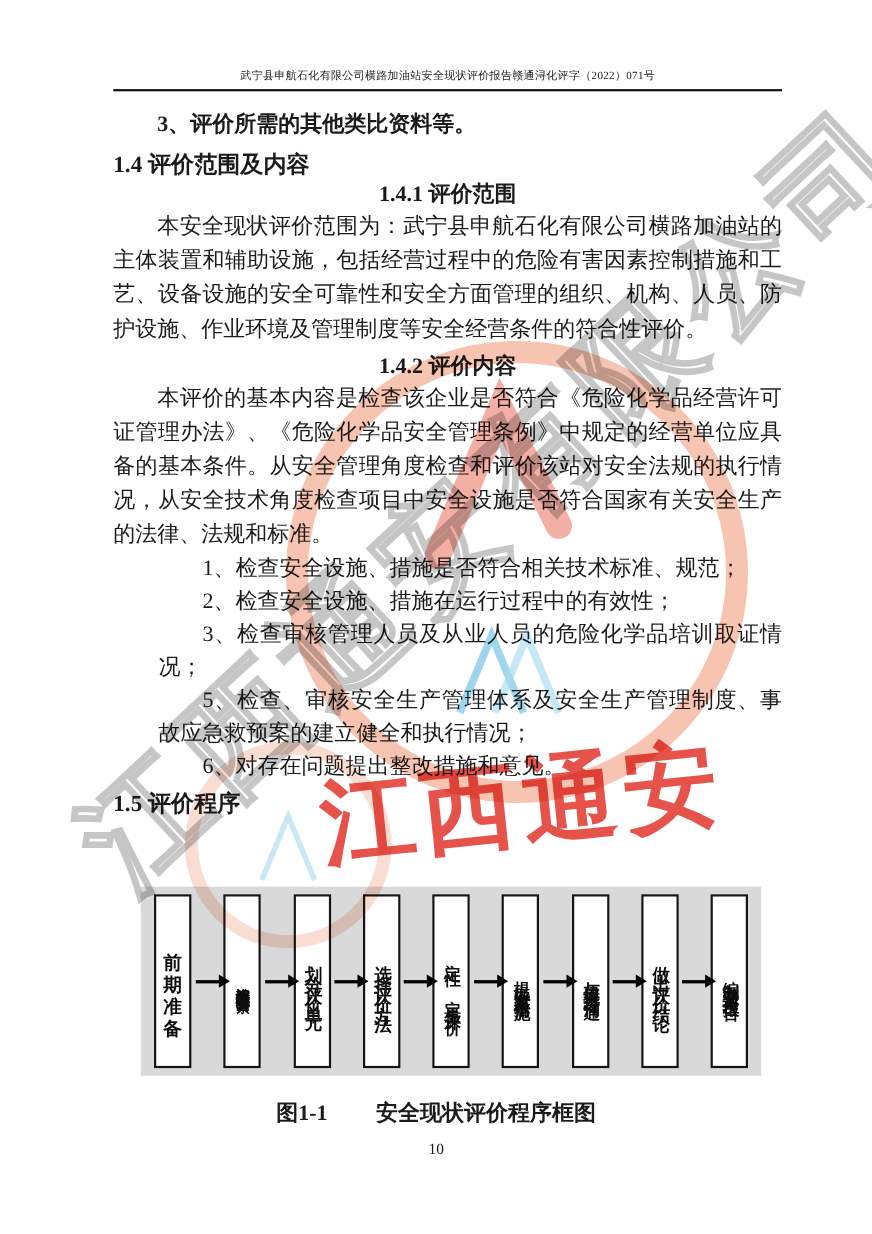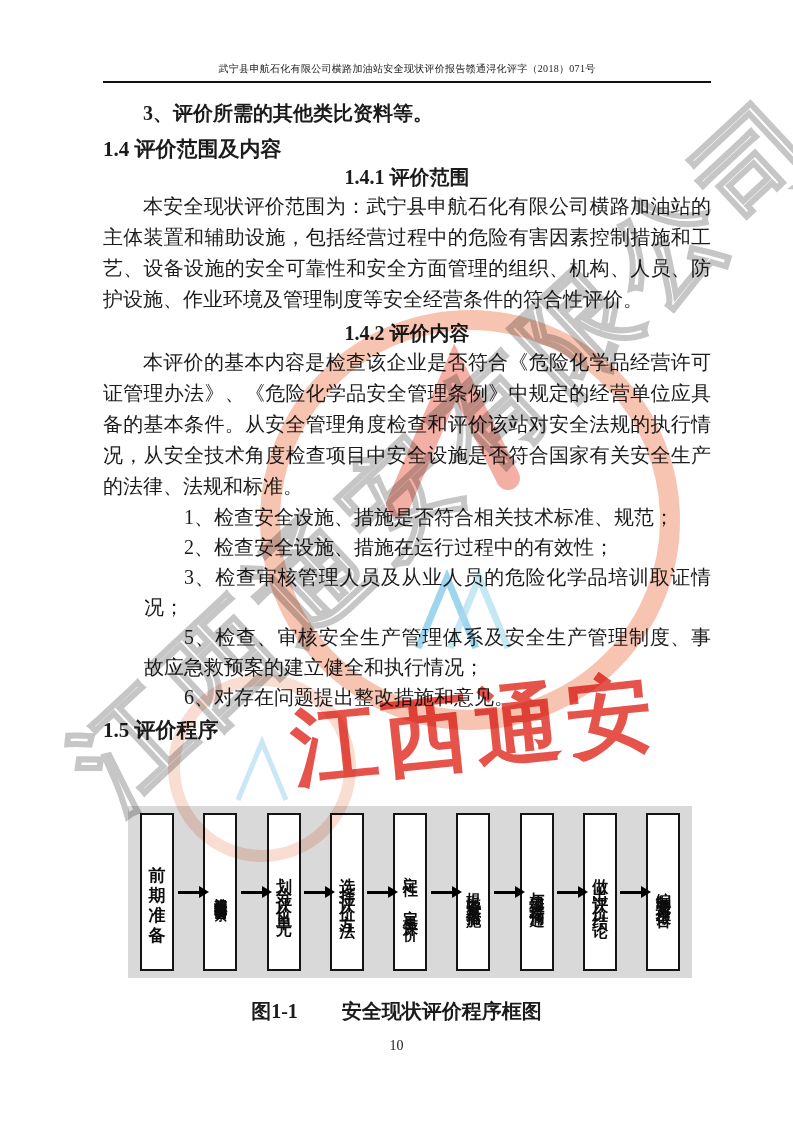--- a/index.html
+++ b/index.html
@@ -81,21 +81,21 @@
     <path d="M 418 648 L 447 578 L 476 648" stroke="#7ec8e8" stroke-width="7" fill="none" opacity="0.75"></path>
     <path d="M 450 648 L 479 578 L 508 648" stroke="#a8dcf0" stroke-width="7" fill="none" opacity="0.65"></path>
     <circle cx="262" cy="768" r="88" fill="none" stroke="#f2a98e" stroke-width="12" opacity="0.4"></circle>
     <path d="M 238 800 L 262 742 L 286 800" stroke="#9ed4ec" stroke-width="5" fill="none" opacity="0.55"></path>
   </svg>
 
   <div class="wm wm-stamp">江西通安</div>
 
   <div class="hdr">
     <span>武宁县申航石化有限公司横路加油站安全现状评价报告</span>
-    <span>赣通浔化评字（2018）071号</span>
+    <span>赣通浔化评字（2022）071号</span>
   </div>
 
   <div class="content">
     <p class="sp-a">3、评价所需的其他类比资料等。</p>
 
     <div class="h1">1.4 评价范围及内容</div>
     <div class="h2">1.4.1 评价范围</div>
     <p>本安全现状评价范围为：武宁县申航石化有限公司横路加油站的主体装置和辅助设施，包括经营过程中的危险有害因素控制措施和工艺、设备设施的安全可靠性和安全方面管理的组织、机构、人员、防护设施、作业环境及管理制度等安全经营条件的符合性评价。</p>
 
     <div class="h2 sp-b">1.4.2 评价内容</div>

